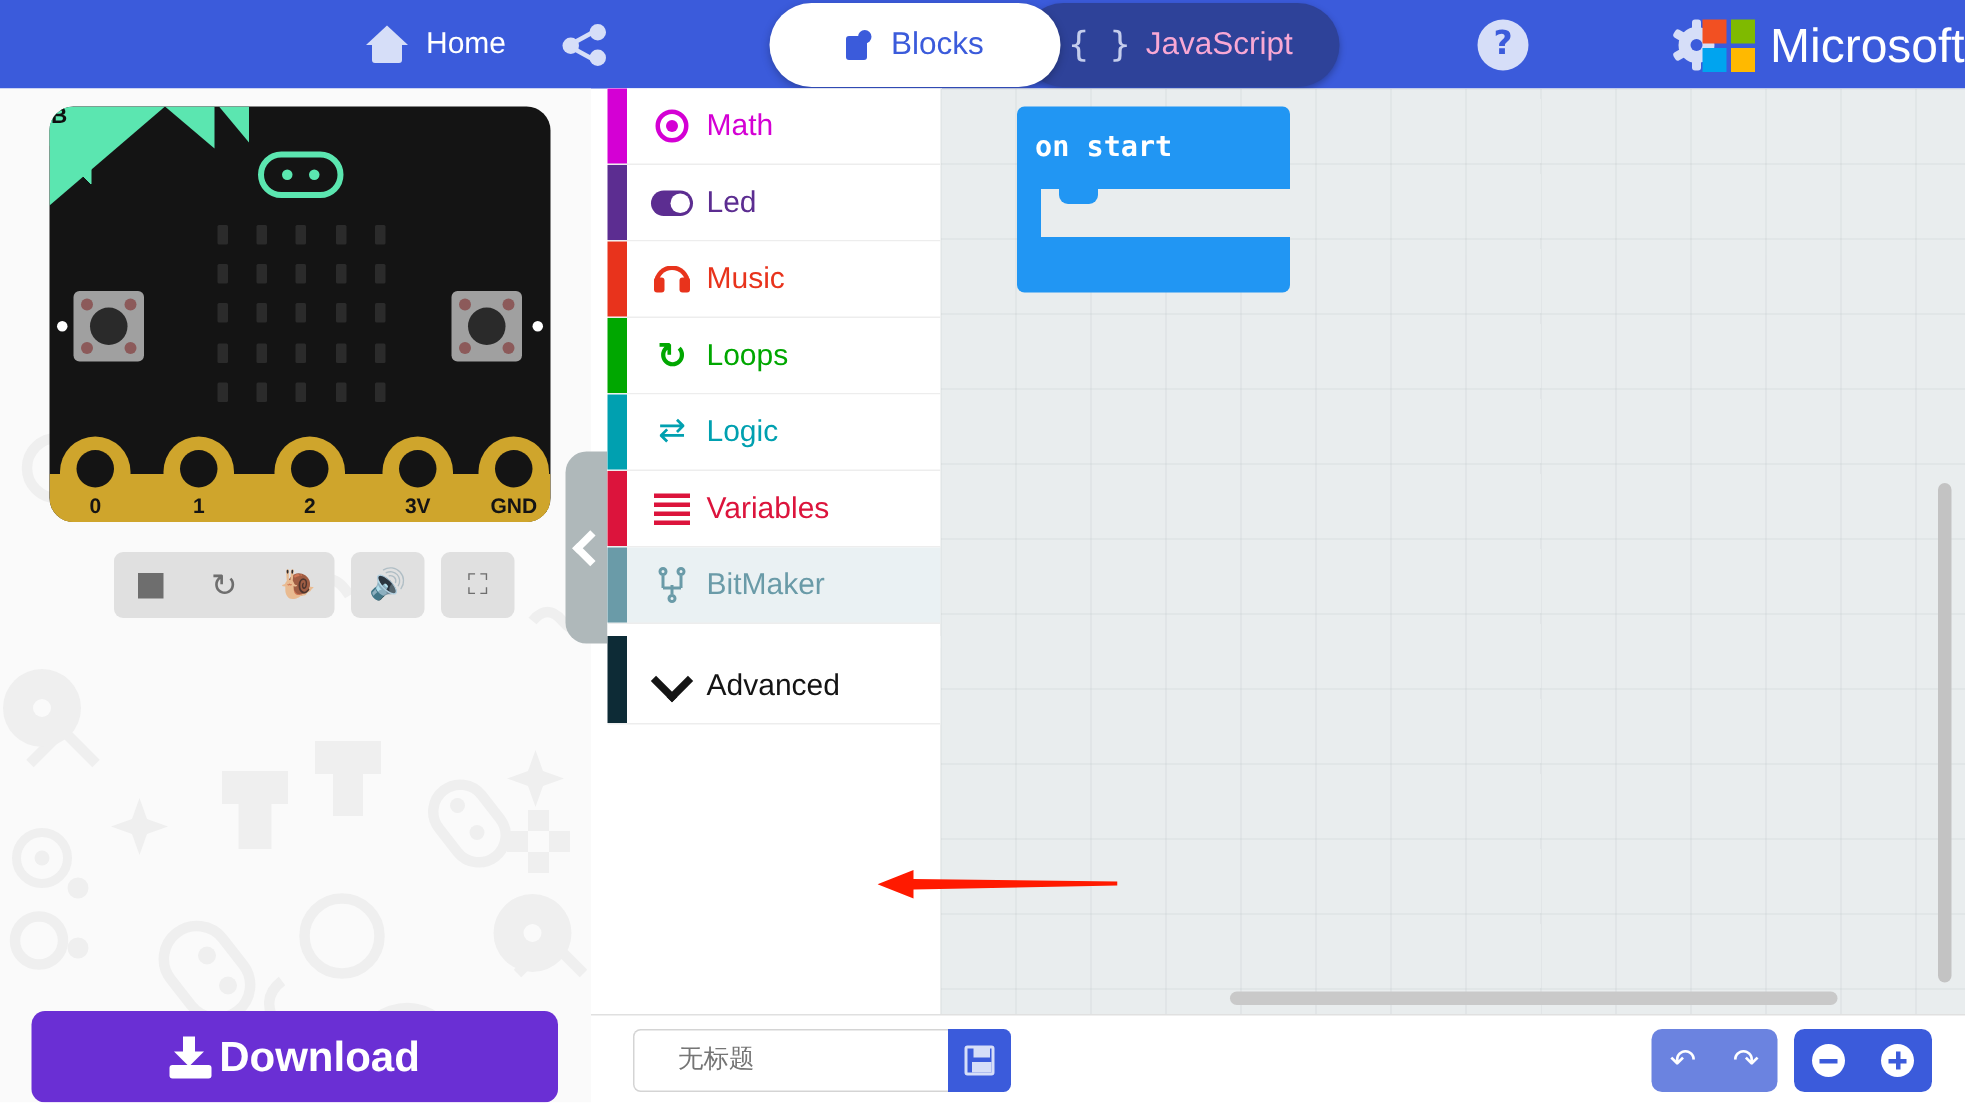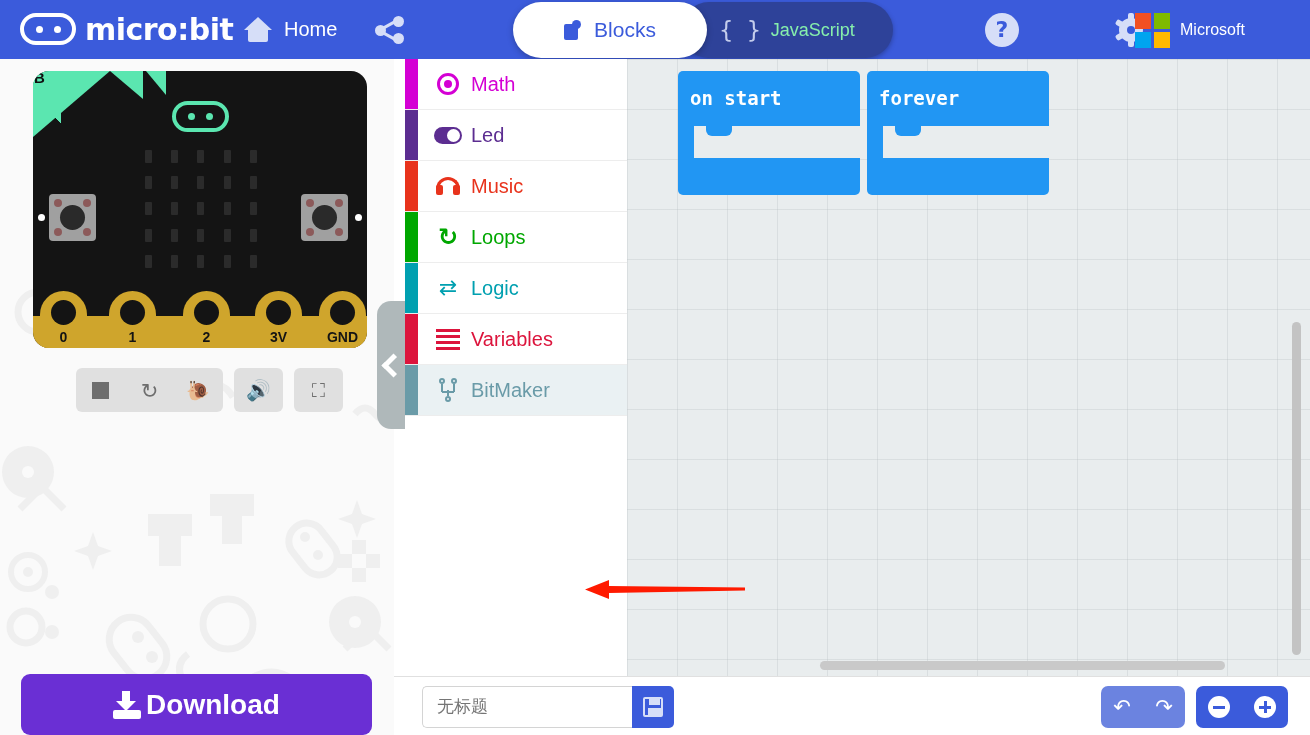--- a/index.html
+++ b/index.html
@@ -54,21 +54,21 @@
   .ico-share b:nth-of-type(2){top:18px;transform:rotate(29deg);}
   
   #tabs{position:absolute;left:513px;top:1px;height:58px;}
   #tab-js{
     position:absolute;left:168px;top:1px;width:212px;height:56px;border-radius:28px;
     background:#2E4299;box-shadow:0 2px 5px rgba(0,0,0,.28);
   }
   #tab-js .t-inner{
     width:100%;height:100%;display:flex;align-items:center;justify-content:center;gap:10px;
   }
-  #tab-js .t-label{color:#86efac;font-size:18px;}
+  #tab-js .t-label{color:#f9a8d4;font-size:21px;}
   .ico-braces{color:#C4CDEC;font-size:23px;font-family:"DejaVu Sans Mono",monospace;}
   #tab-blocks{
     position:absolute;left:0px;top:1px;width:194px;height:56px;border-radius:28px;
     background:#ffffff;box-shadow:0 2px 6px rgba(0,0,0,.25);
   }
   #tab-blocks .t-inner{width:100%;height:100%;display:flex;align-items:center;justify-content:center;gap:12px;}
   #tab-blocks .t-label{color:#3B5BDB;font-size:21px;}
   .ico-puzzle{position:relative;width:18px;height:20px;}
   .ico-puzzle:before{
     content:"";position:absolute;left:0;top:4px;width:14px;height:16px;background:#3B5BDB;border-radius:2px;
@@ -93,21 +93,21 @@
     position:absolute;left:4px;top:4px;width:24px;height:24px;border-radius:50%;
     background:#D6DEF8;
   }
   .ico-gear u{
     position:absolute;left:12px;top:12px;width:8px;height:8px;border-radius:50%;
     background:#3B5BDB;
   }
   #ms-brand{position:absolute;left:1135px;top:10px;height:40px;display:flex;align-items:center;gap:10px;}
   .ms-sq{display:grid;grid-template-columns:16px 16px;grid-template-rows:16px 16px;gap:3px;}
   .ms-sq span{display:block;}
-  .ms-word{color:#ffffff;font-size:16px;}
+  .ms-word{color:#ffffff;font-size:32px;}
   
   #sim-panel{
     position:absolute;left:0;top:59px;width:394px;height:676px;
     background:#FAFAFA;overflow:hidden;
   }
   #sim-watermark{position:absolute;left:0;top:0;width:394px;height:676px;opacity:1;}
   #board{
     position:absolute;left:33px;top:12px;width:334px;height:277px;
     background:#141414;border-radius:16px;overflow:hidden;
   }
@@ -340,21 +340,21 @@
   #bottombar{
     position:absolute;left:394px;top:676px;width:916px;height:59px;background:#ffffff;
     border-top:1px solid #E0E0E0;
   }
   #proj-wrap{
     position:absolute;left:28px;top:9px;height:42px;display:flex;align-items:stretch;
   }
   #proj-name{
     width:210px;height:42px;border:1px solid #D4D4D4;border-right:none;
     border-radius:5px 0 0 5px;box-sizing:border-box;outline:none;
-    font-size:17px;color:#5A5A5A;padding-left:14px;
+    font-size:17px;color:#5A5A5A;padding-left:29px;
     font-family:Liberation Mono, monospace;background:#ffffff;
   }
   #save-btn{
     width:42px;height:42px;background:#3B5BDB;border-radius:0 5px 5px 0;
     display:flex;align-items:center;justify-content:center;cursor:pointer;
   }
   .ico-save{
     position:relative;width:20px;height:20px;border:2px solid #D6DEF8;box-sizing:border-box;
     border-radius:2px;
   }
@@ -379,27 +379,20 @@
   .circ-ico i{position:absolute;background:#3B5BDB;}
   .circ-ico .h{left:5px;top:10px;width:12px;height:3px;}
   .circ-ico .v{left:9.5px;top:5px;width:3px;height:12px;}
 </style>
 </head>
 <body>
 
 <div id="header">
   <div id="header-inner">
 
-    <div class="hdr-logo">
-      <div class="mb-face">
-        <span class="mb-eye"></span>
-          <span class="mb-eye"></span>
-      </div>
-      <span class="mb-word">micro:bit</span>
-    </div>
 
     <div class="hdr-btn" id="home-btn">
       <span class="ico-home"></span>
       <span class="hdr-label">Home</span>
     </div>
 
     <div class="hdr-btn" id="share-btn">
       <span class="ico-share">
         <i></i>
           <i></i>
@@ -794,47 +787,44 @@
           <i></i>
           <b></b>
           <b></b>
           <b></b>
           <b></b>
         </span>
     </span>
     <span class="clabel" style="color:#6A9BA8">BitMaker</span>
   </div>
 
+  <div class="cat" style="border-top:8px solid #ffffff;margin-top:8px;height:50px;">
+    <span class="bar" style="background:#0D2B36;height:58px;top:-8px;"></span>
+    <span class="cico">
+      <span class="gi-chev"></span>
+    </span>
+    <span class="clabel" style="color:#141414">Advanced</span>
+  </div>
 
 </div>
 
 <div id="workspace">
   <div id="grid"></div>
 
   <div class="block" style="left:9px;top:12px;padding-left:42px;">
     <div class="blk-body blk-top">
       <span class="blk-label">on start</span>
     </div>
     <div class="blk-notch">
       <span class="cut"></span>
         <span class="bump"></span>
     </div>
     <div class="blk-bottom"></div>
   </div>
 
-  <div class="block" style="left:240px;top:12px;">
-    <div class="blk-body blk-top">
-      <span class="blk-label">forever</span>
-    </div>
-    <div class="blk-notch">
-      <span class="cut"></span>
-        <span class="bump"></span>
-    </div>
-    <div class="blk-bottom"></div>
-  </div>
 
   <div id="ws-vscroll"></div>
   <div id="ws-hscroll"></div>
 </div>
 
 <svg id="red-arrow" viewBox="0 0 160 30" xmlns="http://www.w3.org/2000/svg">
   <path d="M0 14.5 L24 5 L24 11 L160 12.6 L160 15.4 L24 18 L24 24 Z" fill="#FF1A00"></path>
 </svg>
 
 <div id="bottombar">

